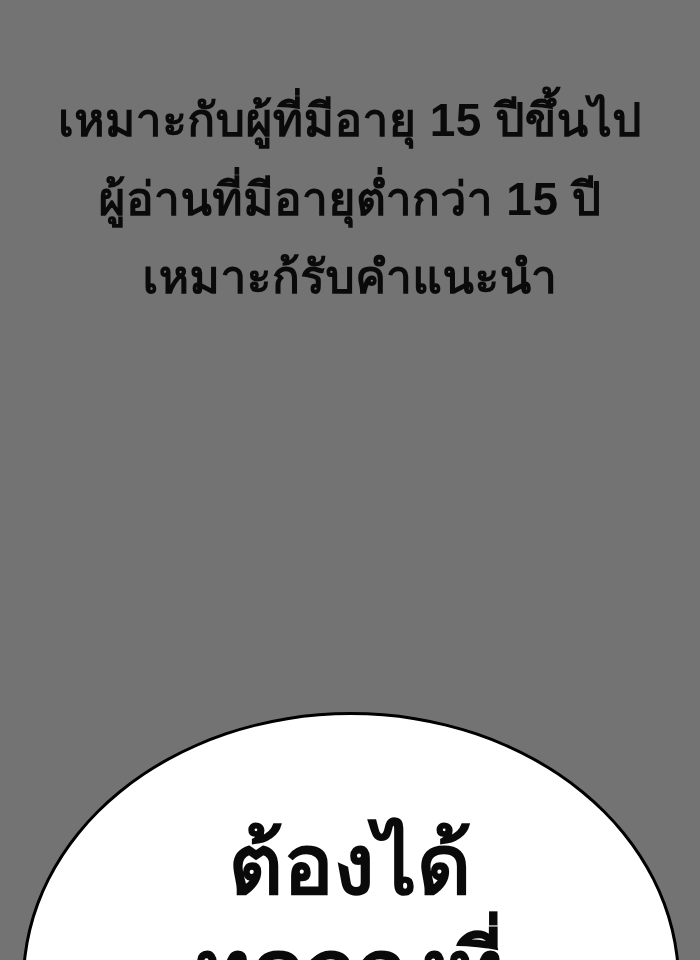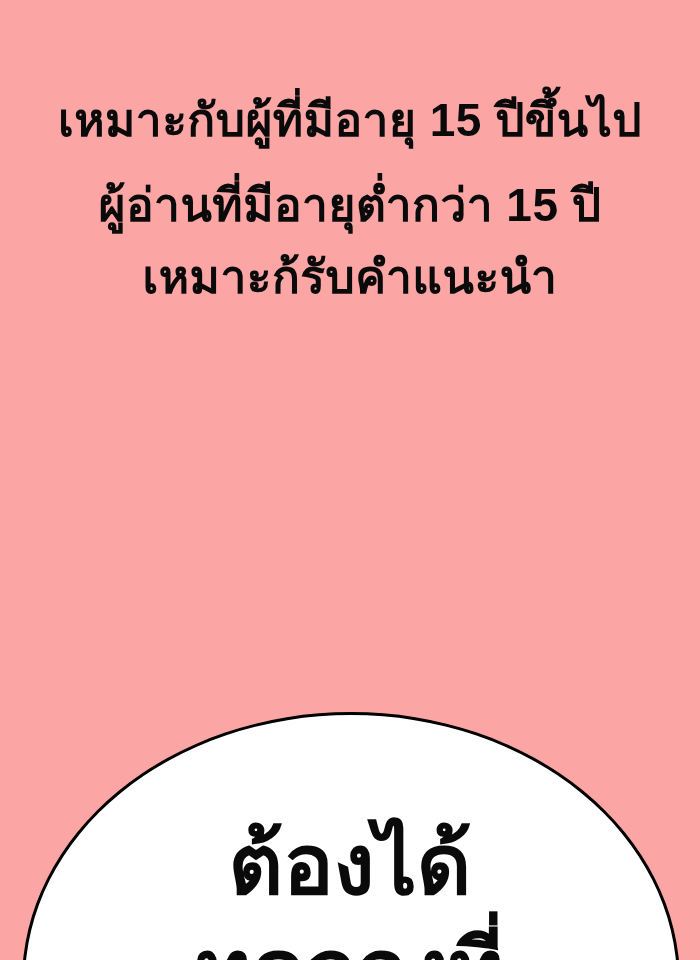--- a/index.html
+++ b/index.html
@@ -3,38 +3,38 @@
 <meta charset="utf-8">
 <style>
   html, body {
     margin: 0;
     padding: 0;
   }
   .page {
     position: relative;
     width: 700px;
     height: 960px;
-    background: #fca5a5;
+    background: #737373;
     overflow: hidden;
     font-family: "Liberation Sans", sans-serif;
     color: #0a0a0a;
   }
   .notice-line {
     position: absolute;
     left: 0;
     right: 0;
     text-align: center;
     font-size: 46px;
     line-height: 60px;
     font-weight: 700;
     letter-spacing: 0.5px;
     white-space: nowrap;
   }
   .notice-line-1 { top: 90px; }
-  .notice-line-2 { top: 175px; }
+  .notice-line-2 { top: 169px; }
   .notice-line-3 { top: 247px; }
 
   .speech-bubble {
     position: absolute;
     left: 22px;
     top: 712px;
     width: 658px;
     height: 540px;
     background: #ffffff;
     border: 3px solid #000000;

